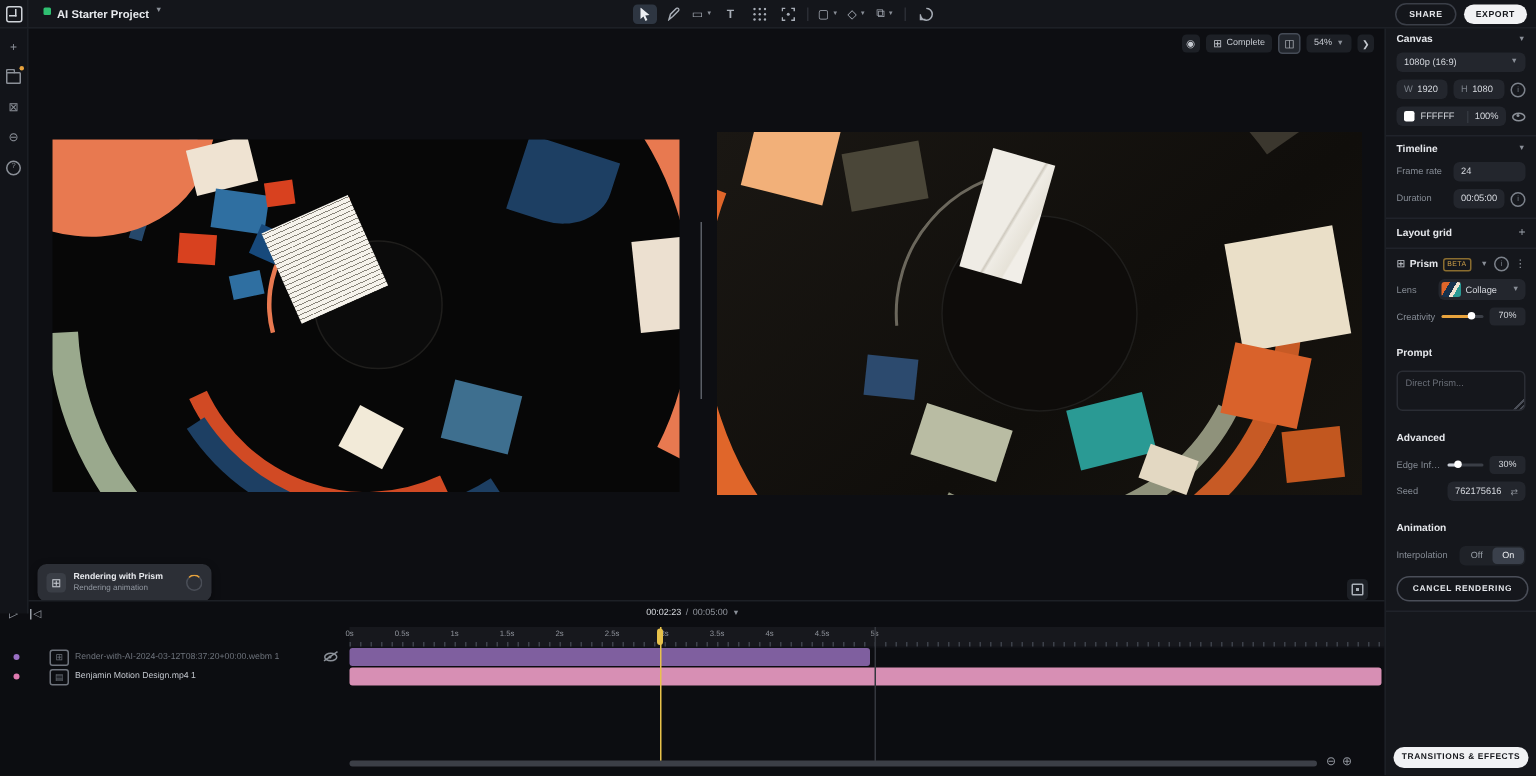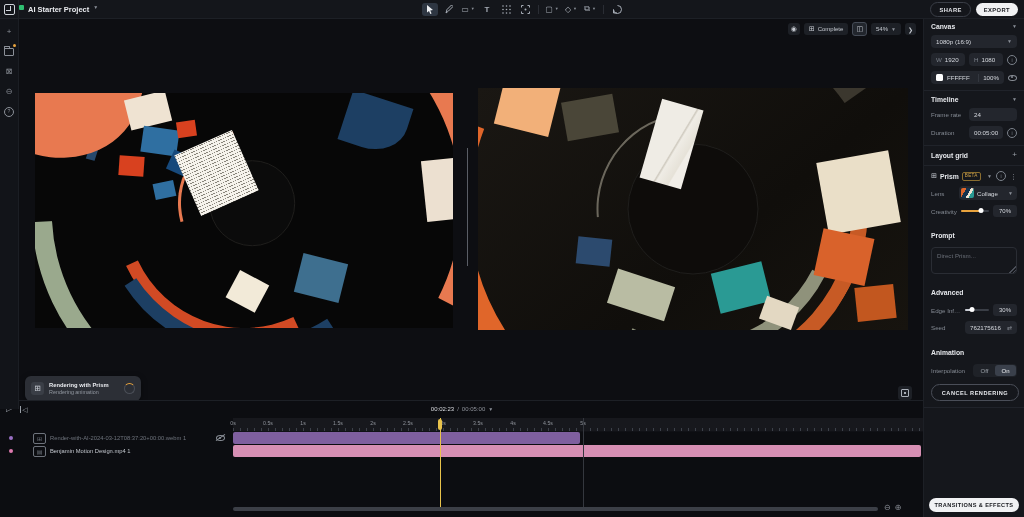--- a/index.html
+++ b/index.html
@@ -4,21 +4,21 @@
 <style>
   html,body{margin:0;padding:0;}
   body{width:1024px;height:517px;background:#0b0c10;font-family:"Liberation Sans",sans-serif;
        color:#d7dade;position:relative;overflow:hidden;-webkit-font-smoothing:antialiased;}
   
   .topbar{position:absolute;left:0;top:0;right:0;height:18px;background:#14161b;border-bottom:1px solid #1d2026;
           display:flex;align-items:center;z-index:30;}
   .logo-btn{width:18px;height:18px;display:flex;align-items:center;justify-content:center;border-right:1px solid #1d2026;}
   .logo-glyph{width:9px;height:9px;border:1.4px solid #cfd3d9;border-radius:2px;position:relative;}
   .logo-glyph::after{content:"";position:absolute;left:1px;top:1px;width:4px;height:4px;border-right:1.4px solid #cfd3d9;border-bottom:1.4px solid #cfd3d9;}
-  .project{display:flex;align-items:flex-start;gap:4px;cursor:default;}
+  .project{display:flex;align-items:flex-start;gap:4px;margin-left:10px;cursor:default;}
   .status-dot{width:5px;height:5px;border-radius:1px;}
   .project-title{font-size:7.5px;font-weight:700;color:#e8eaee;}
   .chev{font-size:5px;color:#8a8f98;line-height:1;}
   .tools{position:absolute;left:422px;top:0;height:18px;display:flex;align-items:center;gap:3px;}
   .tool{min-width:14px;height:13px;padding:0 1px;display:flex;align-items:center;justify-content:center;
         color:#a7adb6;font-size:8px;border-radius:3px;gap:1px;}
   .tool.active{background:#2e3642;color:#eceef2;}
   .tool .chev{font-size:4px;margin-left:1px;}
   .tool-sep{width:1px;height:9px;background:#2a2d34;margin:0 2px;}
   .top-actions{position:absolute;right:6px;top:2px;display:flex;gap:5px;align-items:center;}

